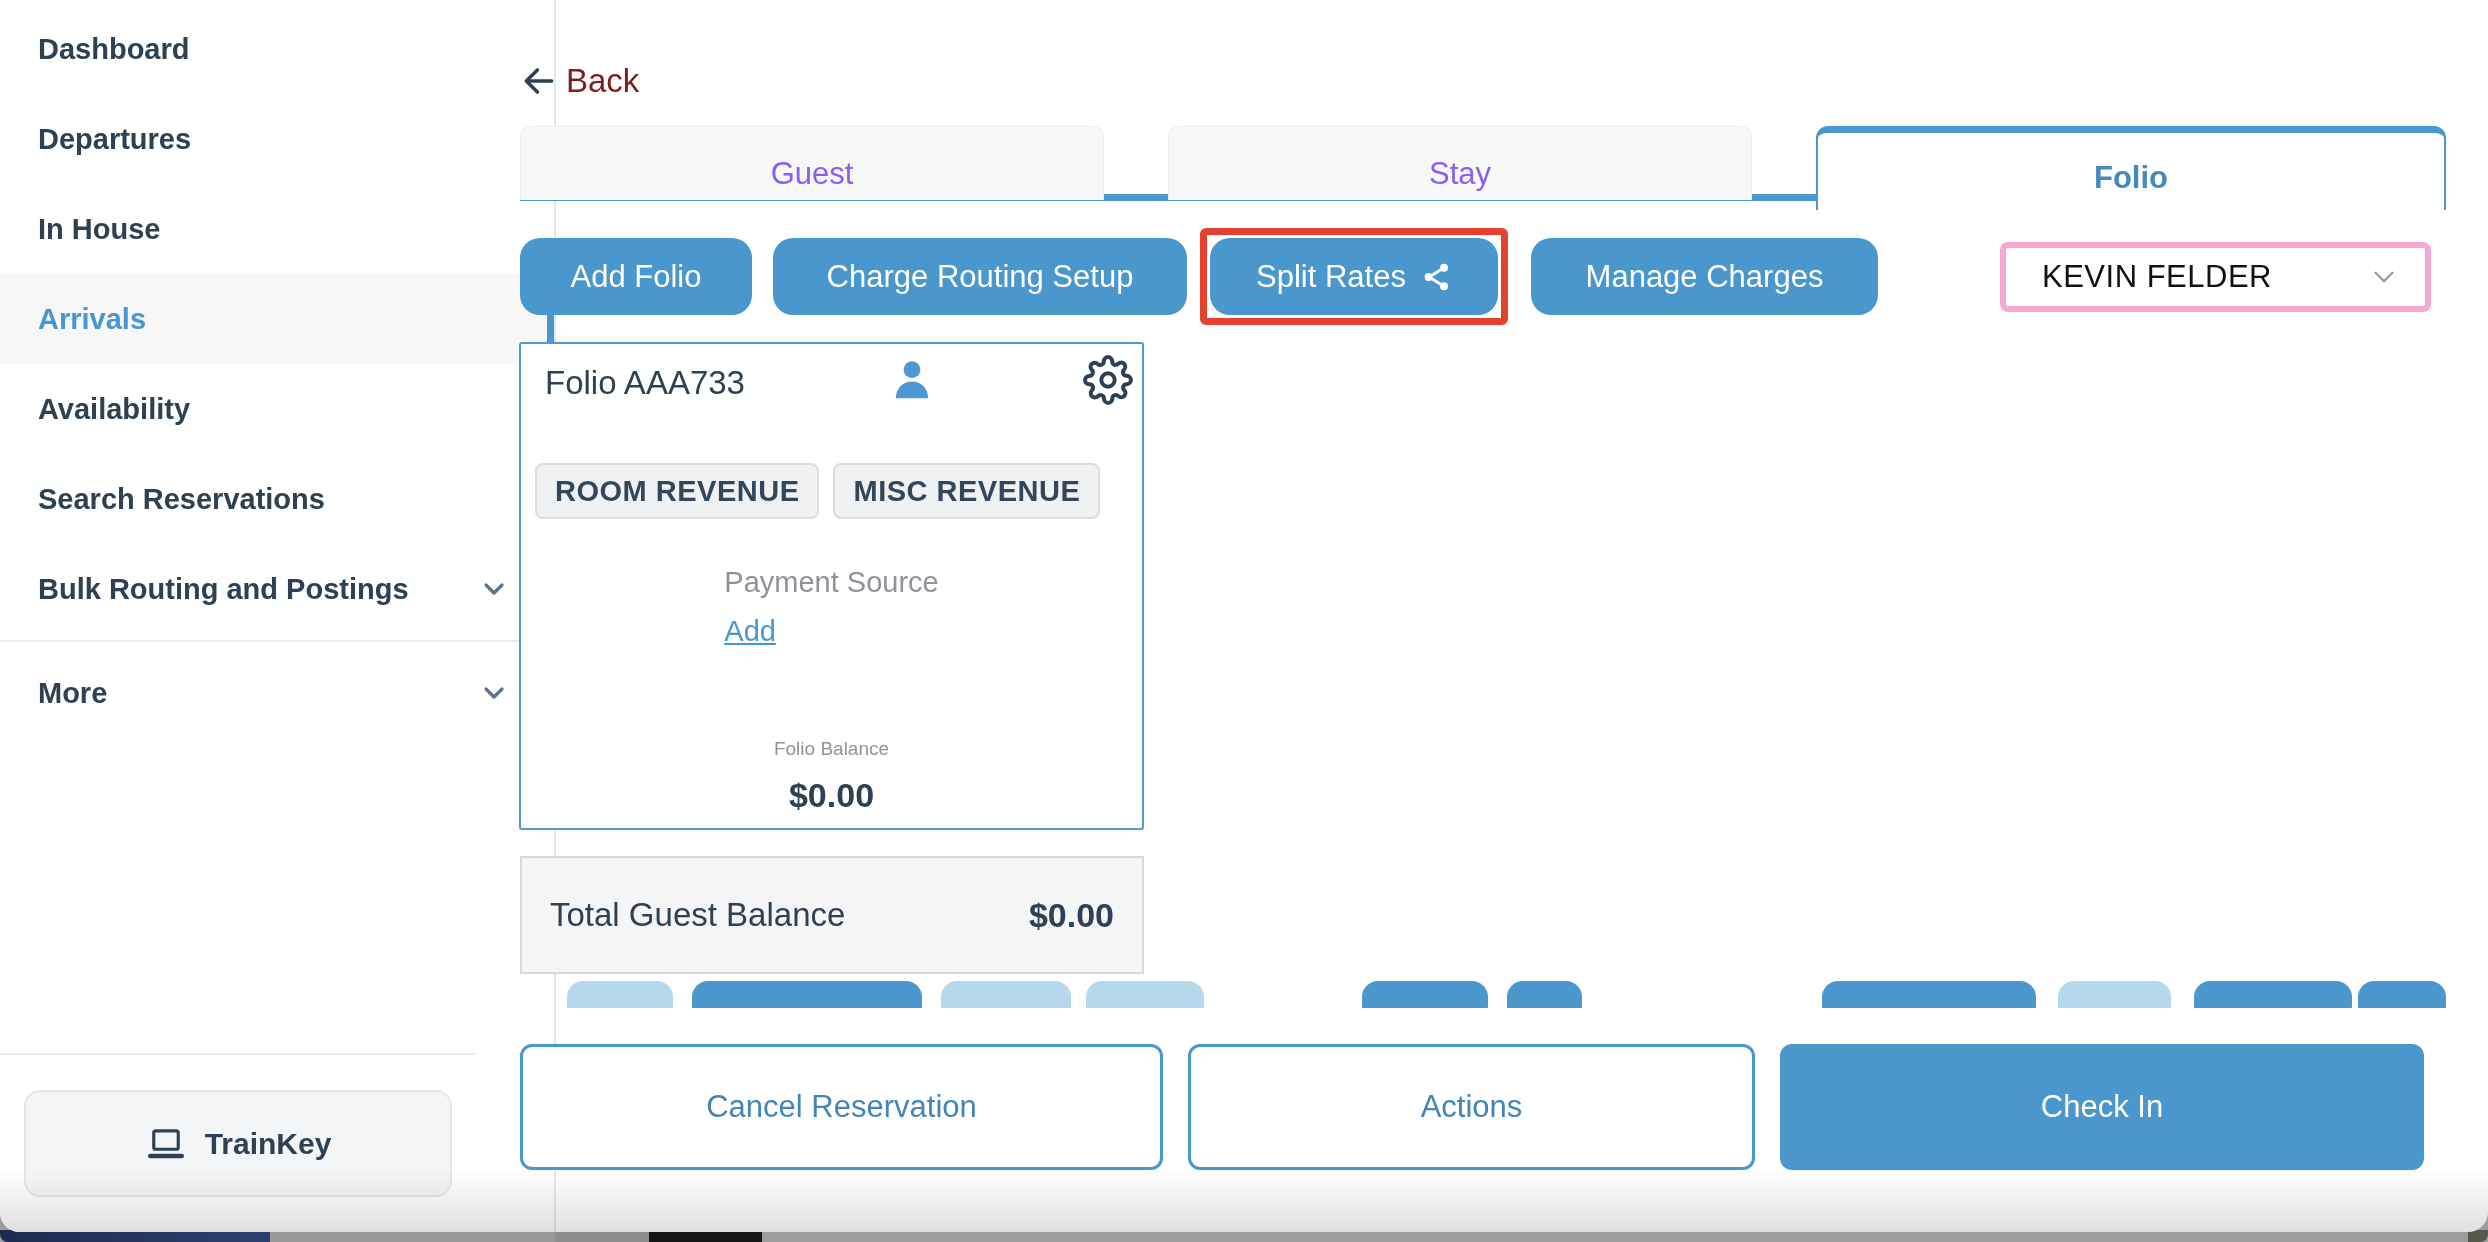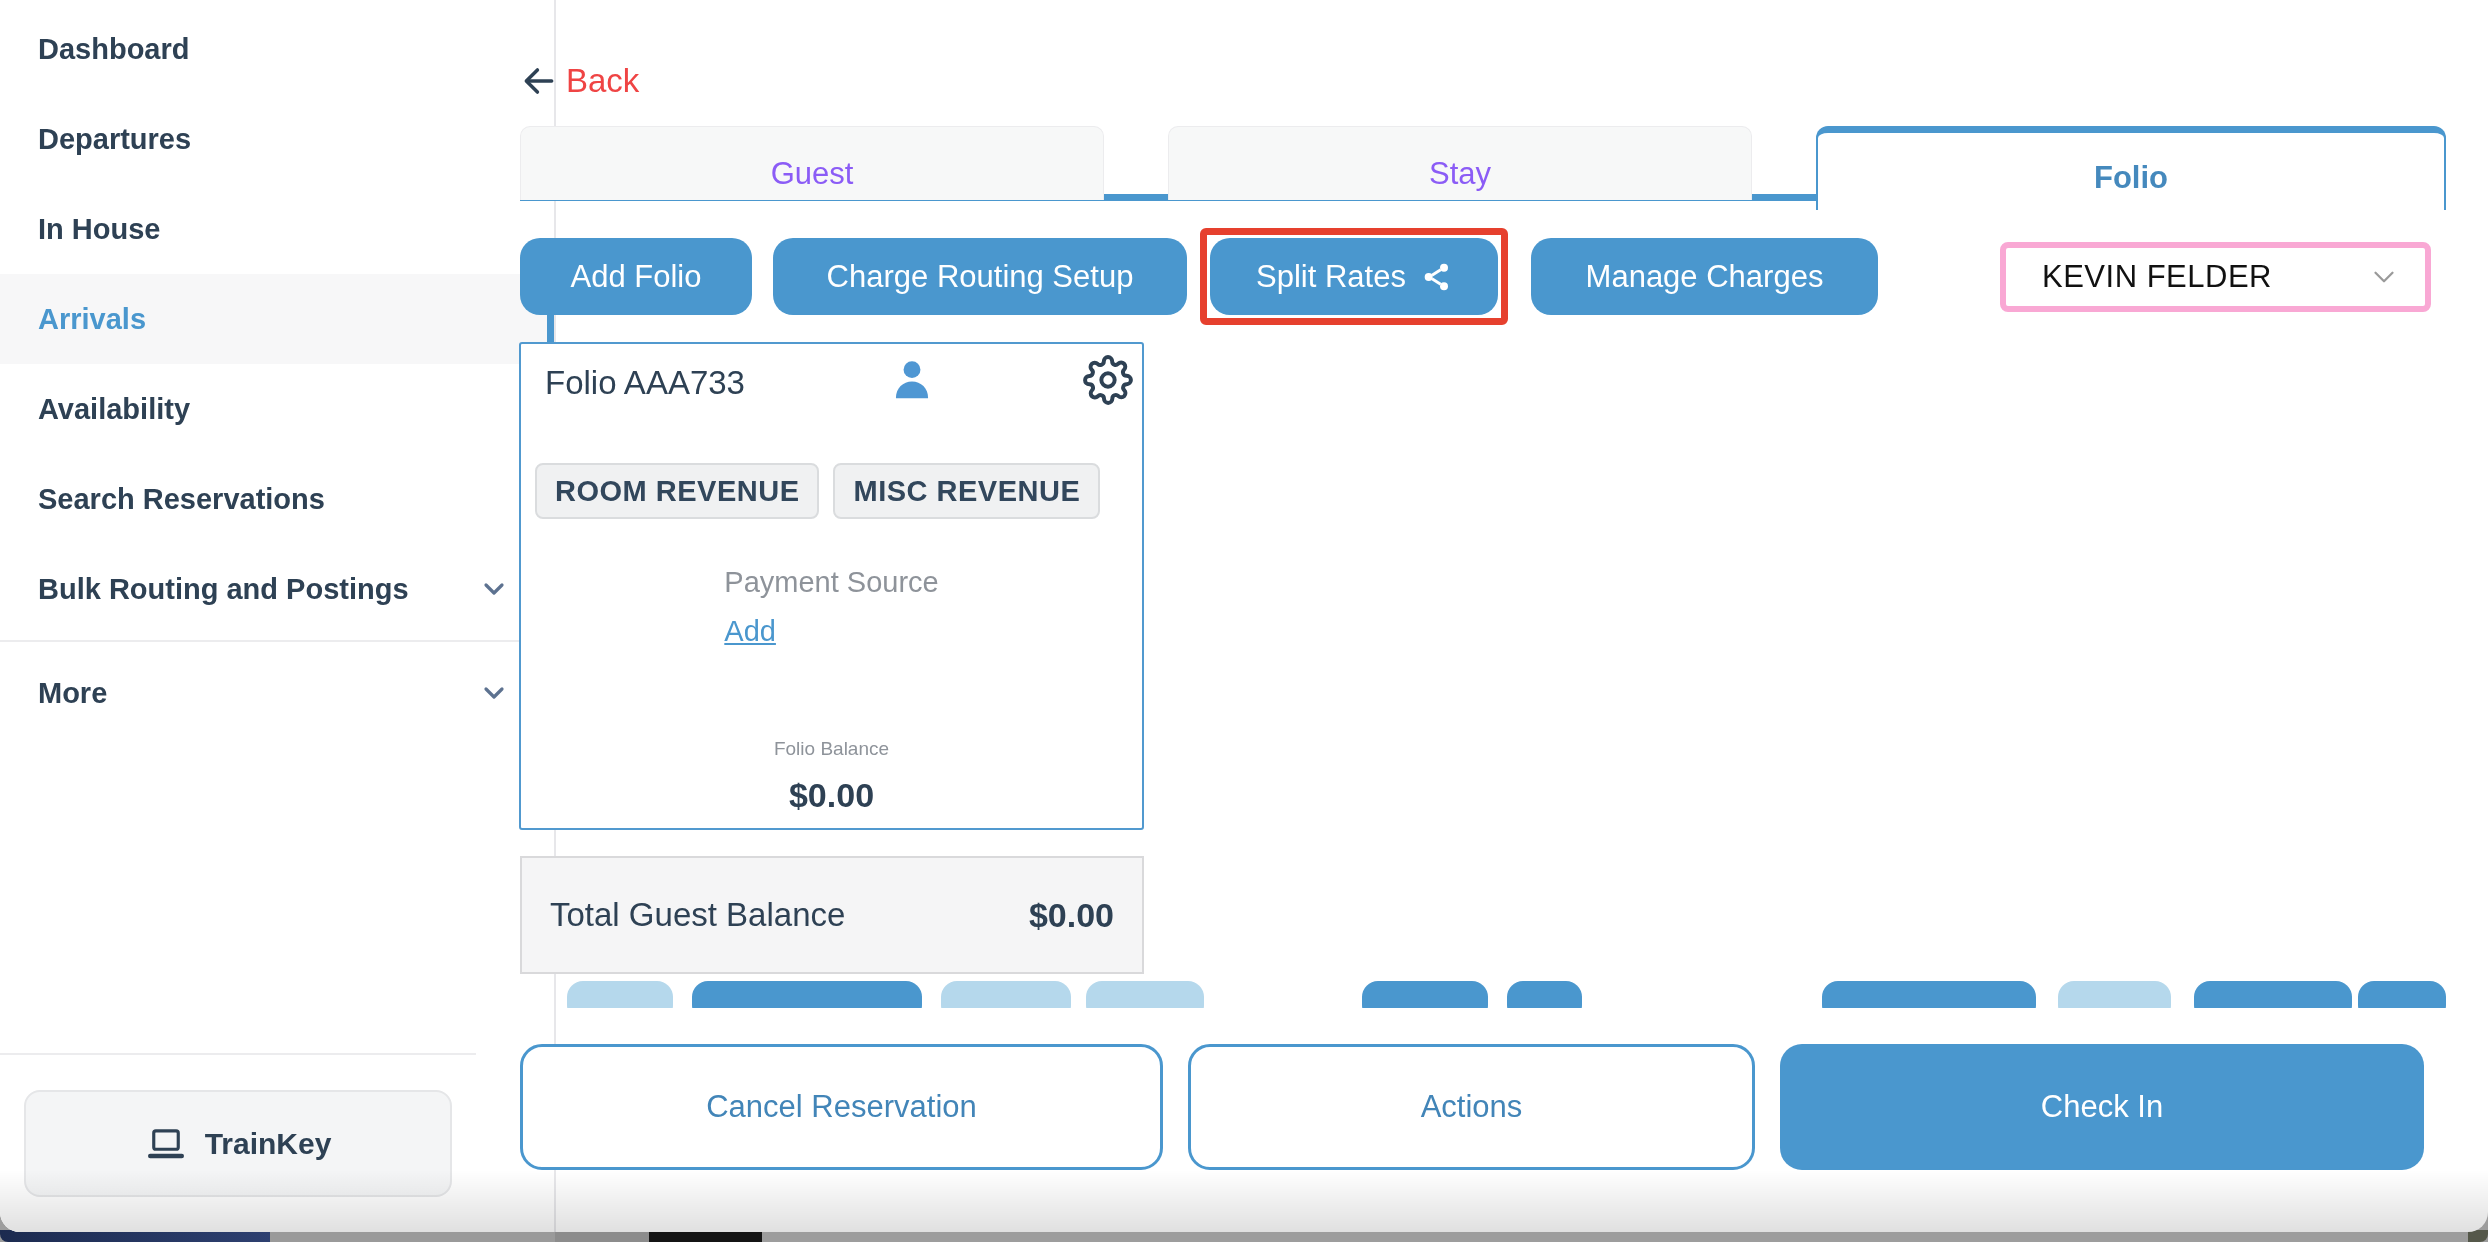--- a/index.html
+++ b/index.html
@@ -31,21 +31,21 @@
                     border-top:2px solid #ececee; display:flex; align-items:center; justify-content:center; }
   .trainkey-btn { width:428px; height:107px; background:#f4f5f6; border:2px solid #e5e6e8; border-radius:16px;
                   display:flex; align-items:center; justify-content:center; gap:18px;
                   font-size:30px; font-weight:700; color:#2e4154; cursor:pointer; }
   .trainkey-btn svg { width:42px; height:42px; }
 
   
   .main { position:absolute; left:478px; top:0; width:2010px; height:1232px; }
 
   .back-row { position:absolute; left:42px; top:62px; display:flex; align-items:center; gap:8px;
-              color:#ef4444; font-size:33px; font-weight:500; cursor:pointer; }
+              color:#7f1d1d; font-size:33px; font-weight:500; cursor:pointer; }
   .back-row svg { width:38px; height:38px; }
 
   
   .tabs { position:absolute; left:42px; top:126px; width:1926px; height:84px; }
   .tab-underline { position:absolute; left:0; top:68px; width:1298px; height:7px; background:#4a97ce; }
   .tab { position:absolute; top:0; height:74px; width:584px; background:#f7f8f8;
          border:1px solid #ececee; border-bottom:none; border-radius:10px 10px 0 0;
          display:flex; align-items:center; justify-content:center; padding-top:20px;
          font-size:31px; color:#8b5cf6; cursor:pointer; }
   .tab.active { height:84px; width:630px; background:#ffffff; color:#4589bd; font-weight:700;
@@ -97,21 +97,21 @@
   .total-value { font-size:34px; font-weight:700; color:#2e4154; }
 
   
   .pills { position:absolute; left:0; top:981px; width:2010px; height:27px; overflow:hidden; }
   .pill { position:absolute; top:0; height:40px; border-radius:16px; }
   .pill.light { background:#b5d8ec; }
   .pill.dark  { background:#4a97ce; }
 
   
   .footer-actions { position:absolute; left:42px; top:1044px; display:flex; gap:25px; }
-  .action-btn { height:126px; border-radius:22px; font-size:31px; font-family:inherit; cursor:pointer;
+  .action-btn { height:126px; border-radius:12px; font-size:31px; font-family:inherit; cursor:pointer;
                 display:flex; align-items:center; justify-content:center; }
   .action-outline { background:#ffffff; border:3px solid #4a97ce; color:#4285b8; }
   .action-filled { background:#4a97ce; border:none; color:#ffffff; }
   .w-cancel { width:643px; } .w-actions { width:567px; } .w-checkin { width:644px; }
 </style>
 </head>
 <body>
 
 <div class="desktop-strip">
   <div class="seg" style="left:0;width:270px;background:linear-gradient(to right,#1c2b50,#2e4070);border-radius:0 0 0 8px;"></div>

